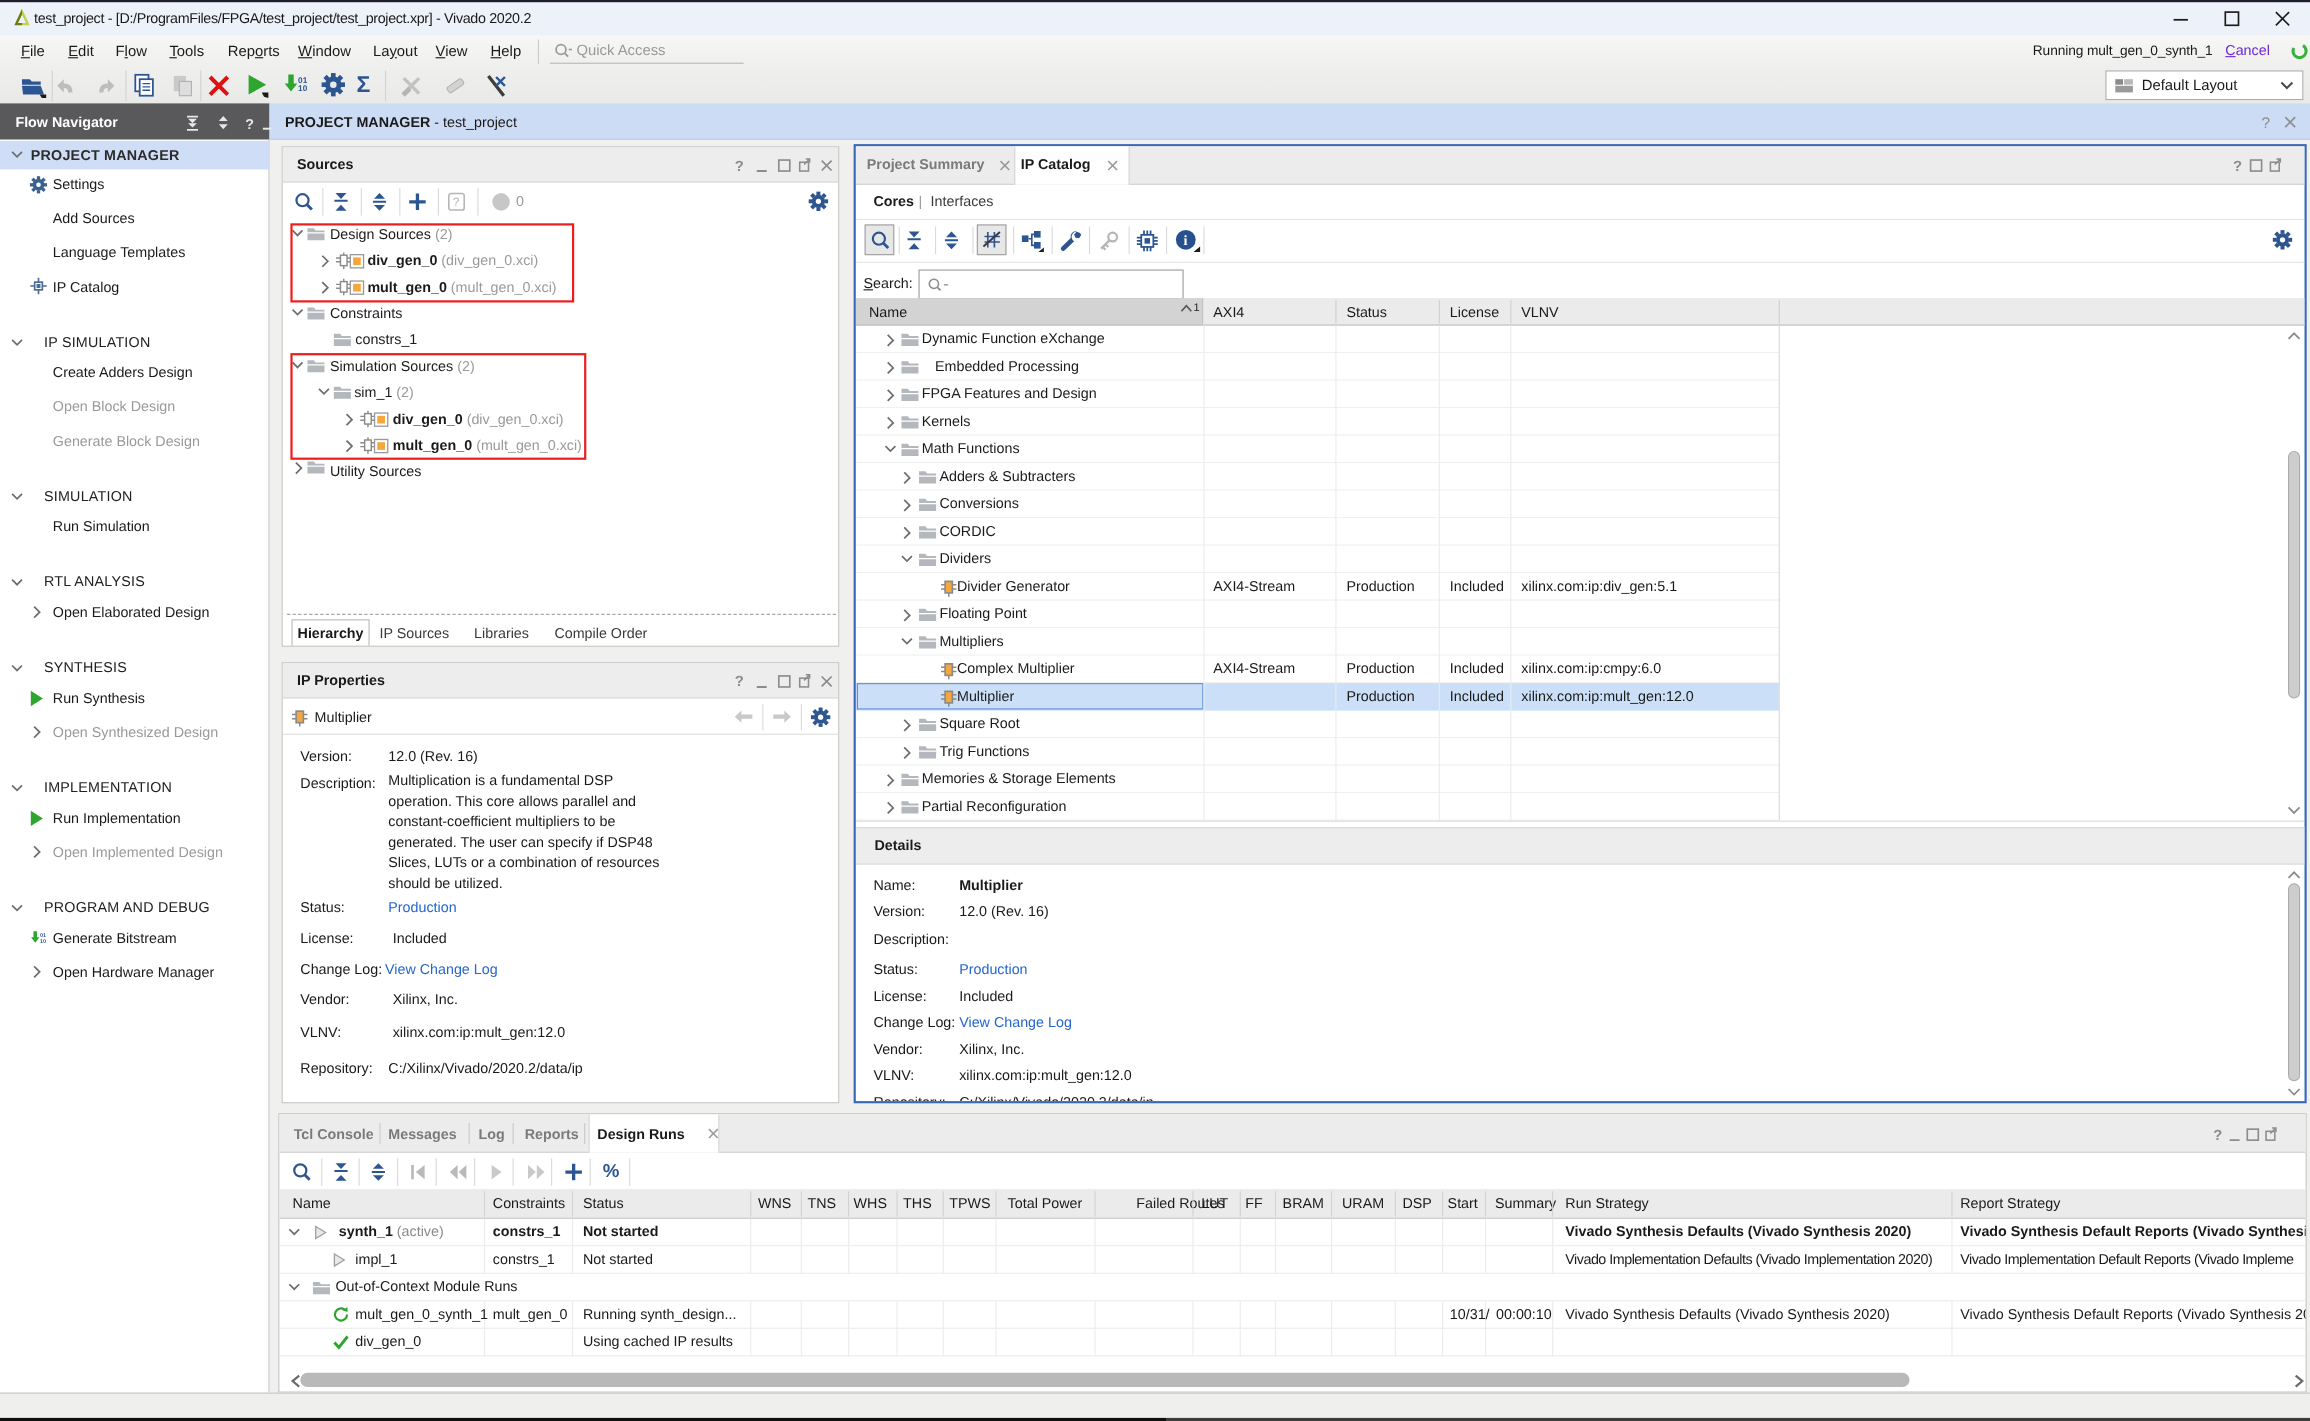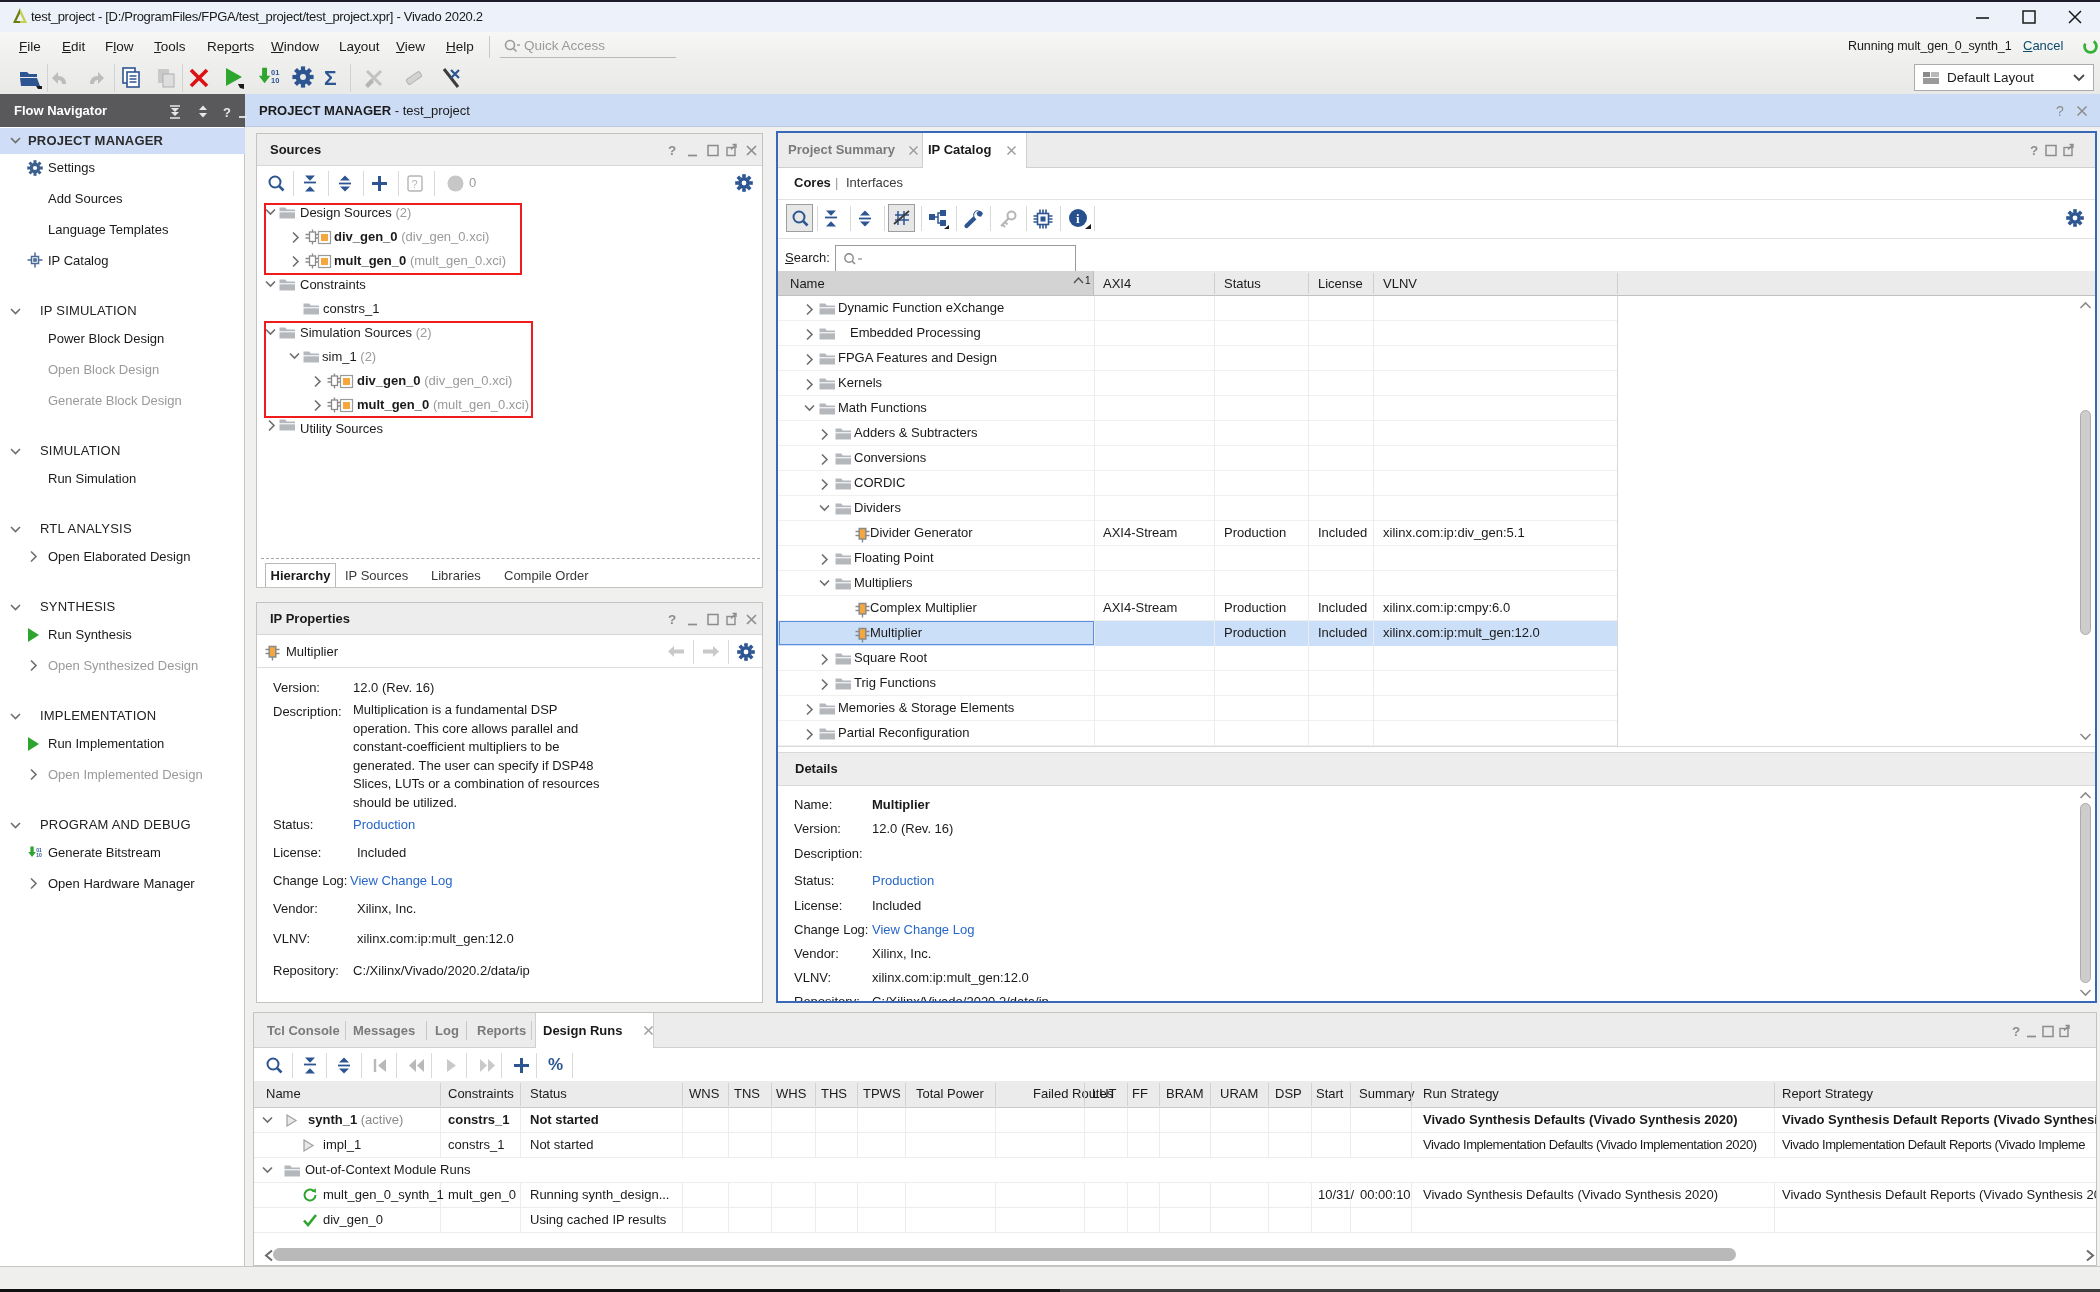--- a/index.html
+++ b/index.html
@@ -817,21 +817,21 @@
 <span class="mi" style="left:446px"><u>H</u>elp</span>
 <div class="sep" style="left:489px;top:36px;height:22px;background:#c9c9c9"></div>
 <svg style="left:503px;top:38px" width="16" height="16" viewBox="0 0 16 16">
  <circle cx="7" cy="7" r="4.5" fill="none" stroke="#9a9a9a" stroke-width="1.6"></circle>
  <path d="M10.5 10.5 L13.5 13.5" stroke="#9a9a9a" stroke-width="1.6"></path>
  <path d="M14 7 h3" stroke="#9a9a9a" stroke-width="1.4"></path>
 </svg>
 <span class="t g" style="left:524px;top:34px;font-size:13.5px">Quick Access</span>
 <div class="abs" style="left:500px;top:57px;width:176px;height:1px;background:#b9b9b9"></div>
 <span class="t" style="left:1848px;top:34px;font-size:12.5px;letter-spacing:-0.1px">Running mult_gen_0_synth_1</span>
-<span class="t" style="left:2023px;top:34px;font-size:13px;color:#0c4a6e"><u>C</u>ancel</span>
+<span class="t" style="left:2023px;top:34px;font-size:13px;color:#6d28d9"><u>C</u>ancel</span>
 <svg style="left:2082px;top:38px" width="17" height="17" viewBox="0 0 20 20">
  <circle cx="10" cy="10" r="7" fill="none" stroke="#35b135" stroke-width="3.2" stroke-dasharray="33 11" stroke-dashoffset="8"></circle>
 </svg>
 
 <svg style="left:18px;top:67px" width="26" height="24" viewBox="0 0 26 24">
  <path d="M2 5 h7 l2 2 h8 v3 h-17 z" fill="#2c5591"></path>
  <path d="M2 11 h17 l3 8 h-19 z" fill="#2c5591"></path>
  <path d="M18 19 l6 0 0 3 -4 0 z" fill="#1a1a1a"></path>
 </svg>
 <svg style="left:50px;top:68px" width="22" height="20" viewBox="0 0 22 20">
@@ -957,21 +957,21 @@
       <rect x="4.5" y="4.5" width="7" height="7" fill="#fff"></rect>
       <path d="M8 0.5 v4 M8 11.5 v4 M0.5 8 h4 M11.5 8 h4"></path>
     </g>
  <rect x="6.2" y="6.2" width="3.6" height="3.6" fill="#4a6b96"></rect>
 </svg>
 <span class="fn-it" style="top:249px">IP Catalog</span>
 <svg style="left:10px;top:307px" width="11" height="9">
     <path class="chev" d="M1 2 L5.5 6.5 L10 2" stroke="#3a3a3a"></path>
   </svg>
 <span class="fn-sec" style="left:40px;top:299px;font-weight:normal;color:#222">IP SIMULATION</span>
-<span class="fn-it" style="top:327px">Power Block Design</span>
+<span class="fn-it" style="top:327px">Create Adders Design</span>
 <span class="fn-it g" style="top:358px">Open Block Design</span>
 <span class="fn-it g" style="top:389px">Generate Block Design</span>
 <svg style="left:10px;top:447px" width="11" height="9">
     <path class="chev" d="M1 2 L5.5 6.5 L10 2" stroke="#3a3a3a"></path>
   </svg>
 <span class="fn-sec" style="left:40px;top:439px;font-weight:normal;color:#222">SIMULATION</span>
 <span class="fn-it" style="top:467px">Run Simulation</span>
 <svg style="left:10px;top:525px" width="11" height="9">
     <path class="chev" d="M1 2 L5.5 6.5 L10 2" stroke="#3a3a3a"></path>
   </svg>

